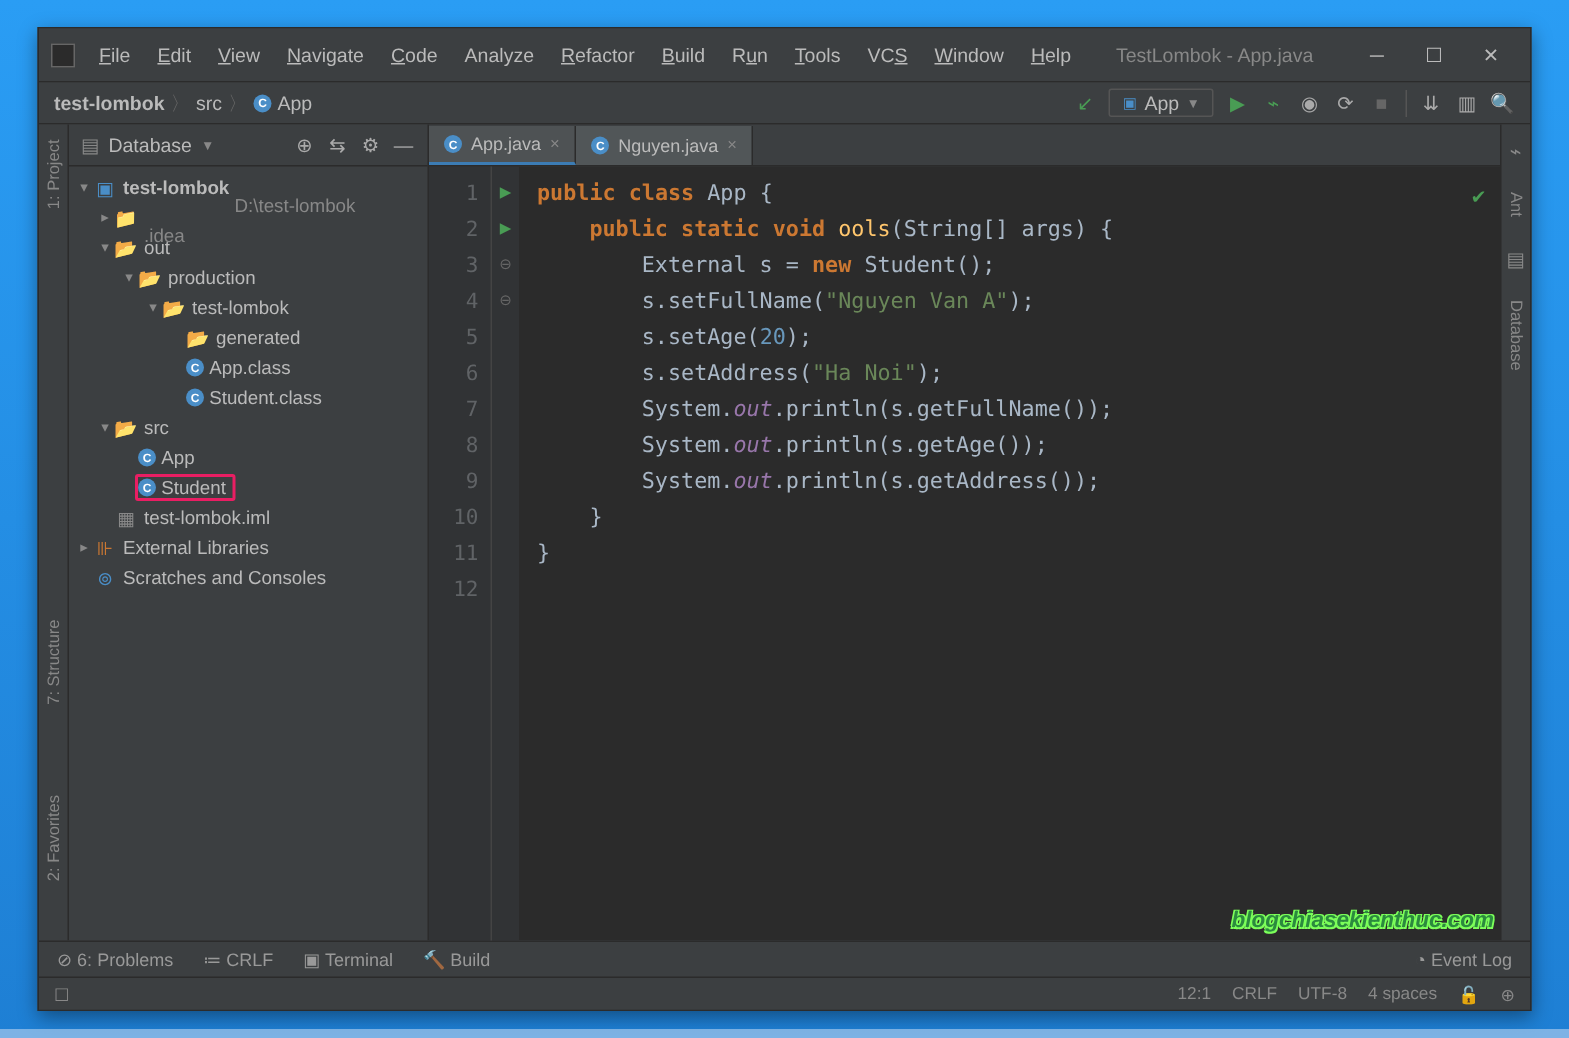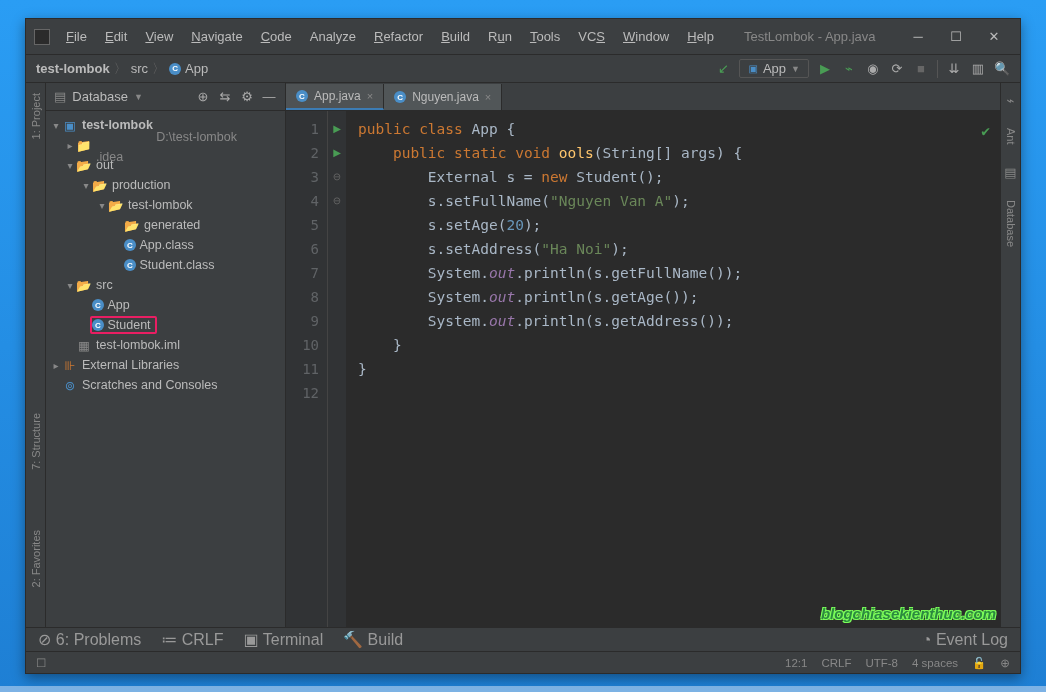--- a/index.html
+++ b/index.html
@@ -159,36 +159,36 @@
 .code-content {
   flex: 1;
   font-family: "Consolas", monospace;
   font-size: 14.5px;
   line-height: 24px;
   padding: 6px 0 0 12px;
   color: #a9b7c6;
   white-space: pre;
   position:relative;
 }
-.kw { color: #cc7832; }
+.kw { color: #cc7832; font-weight: bold; }
 .method { color: #ffc66d; }
 .str { color: #6a8759; }
 .num { color: #6897bb; }
 .field-static { color: #9876aa; font-style: italic; }
 .check-icon { position: absolute; top: 8px; right: 10px; color: #499c54; }
 
 .bottom-bar {
   height: 24px;
   background: #3c3f41;
   border-top: 1px solid #2b2b2b;
   display: flex;
   align-items: center;
   padding: 0 12px;
   gap: 20px;
-  font-size: 16px;
+  font-size: 12px;
   color: #999;
 }
 .bottom-bar .right { margin-left: auto; display:flex; gap:6px; align-items:center;text-align:right;}
 
 .status-bar {
   height: 22px;
   background: #3c3f41;
   border-top: 1px solid #2b2b2b;
   display: flex;
   align-items: center;

